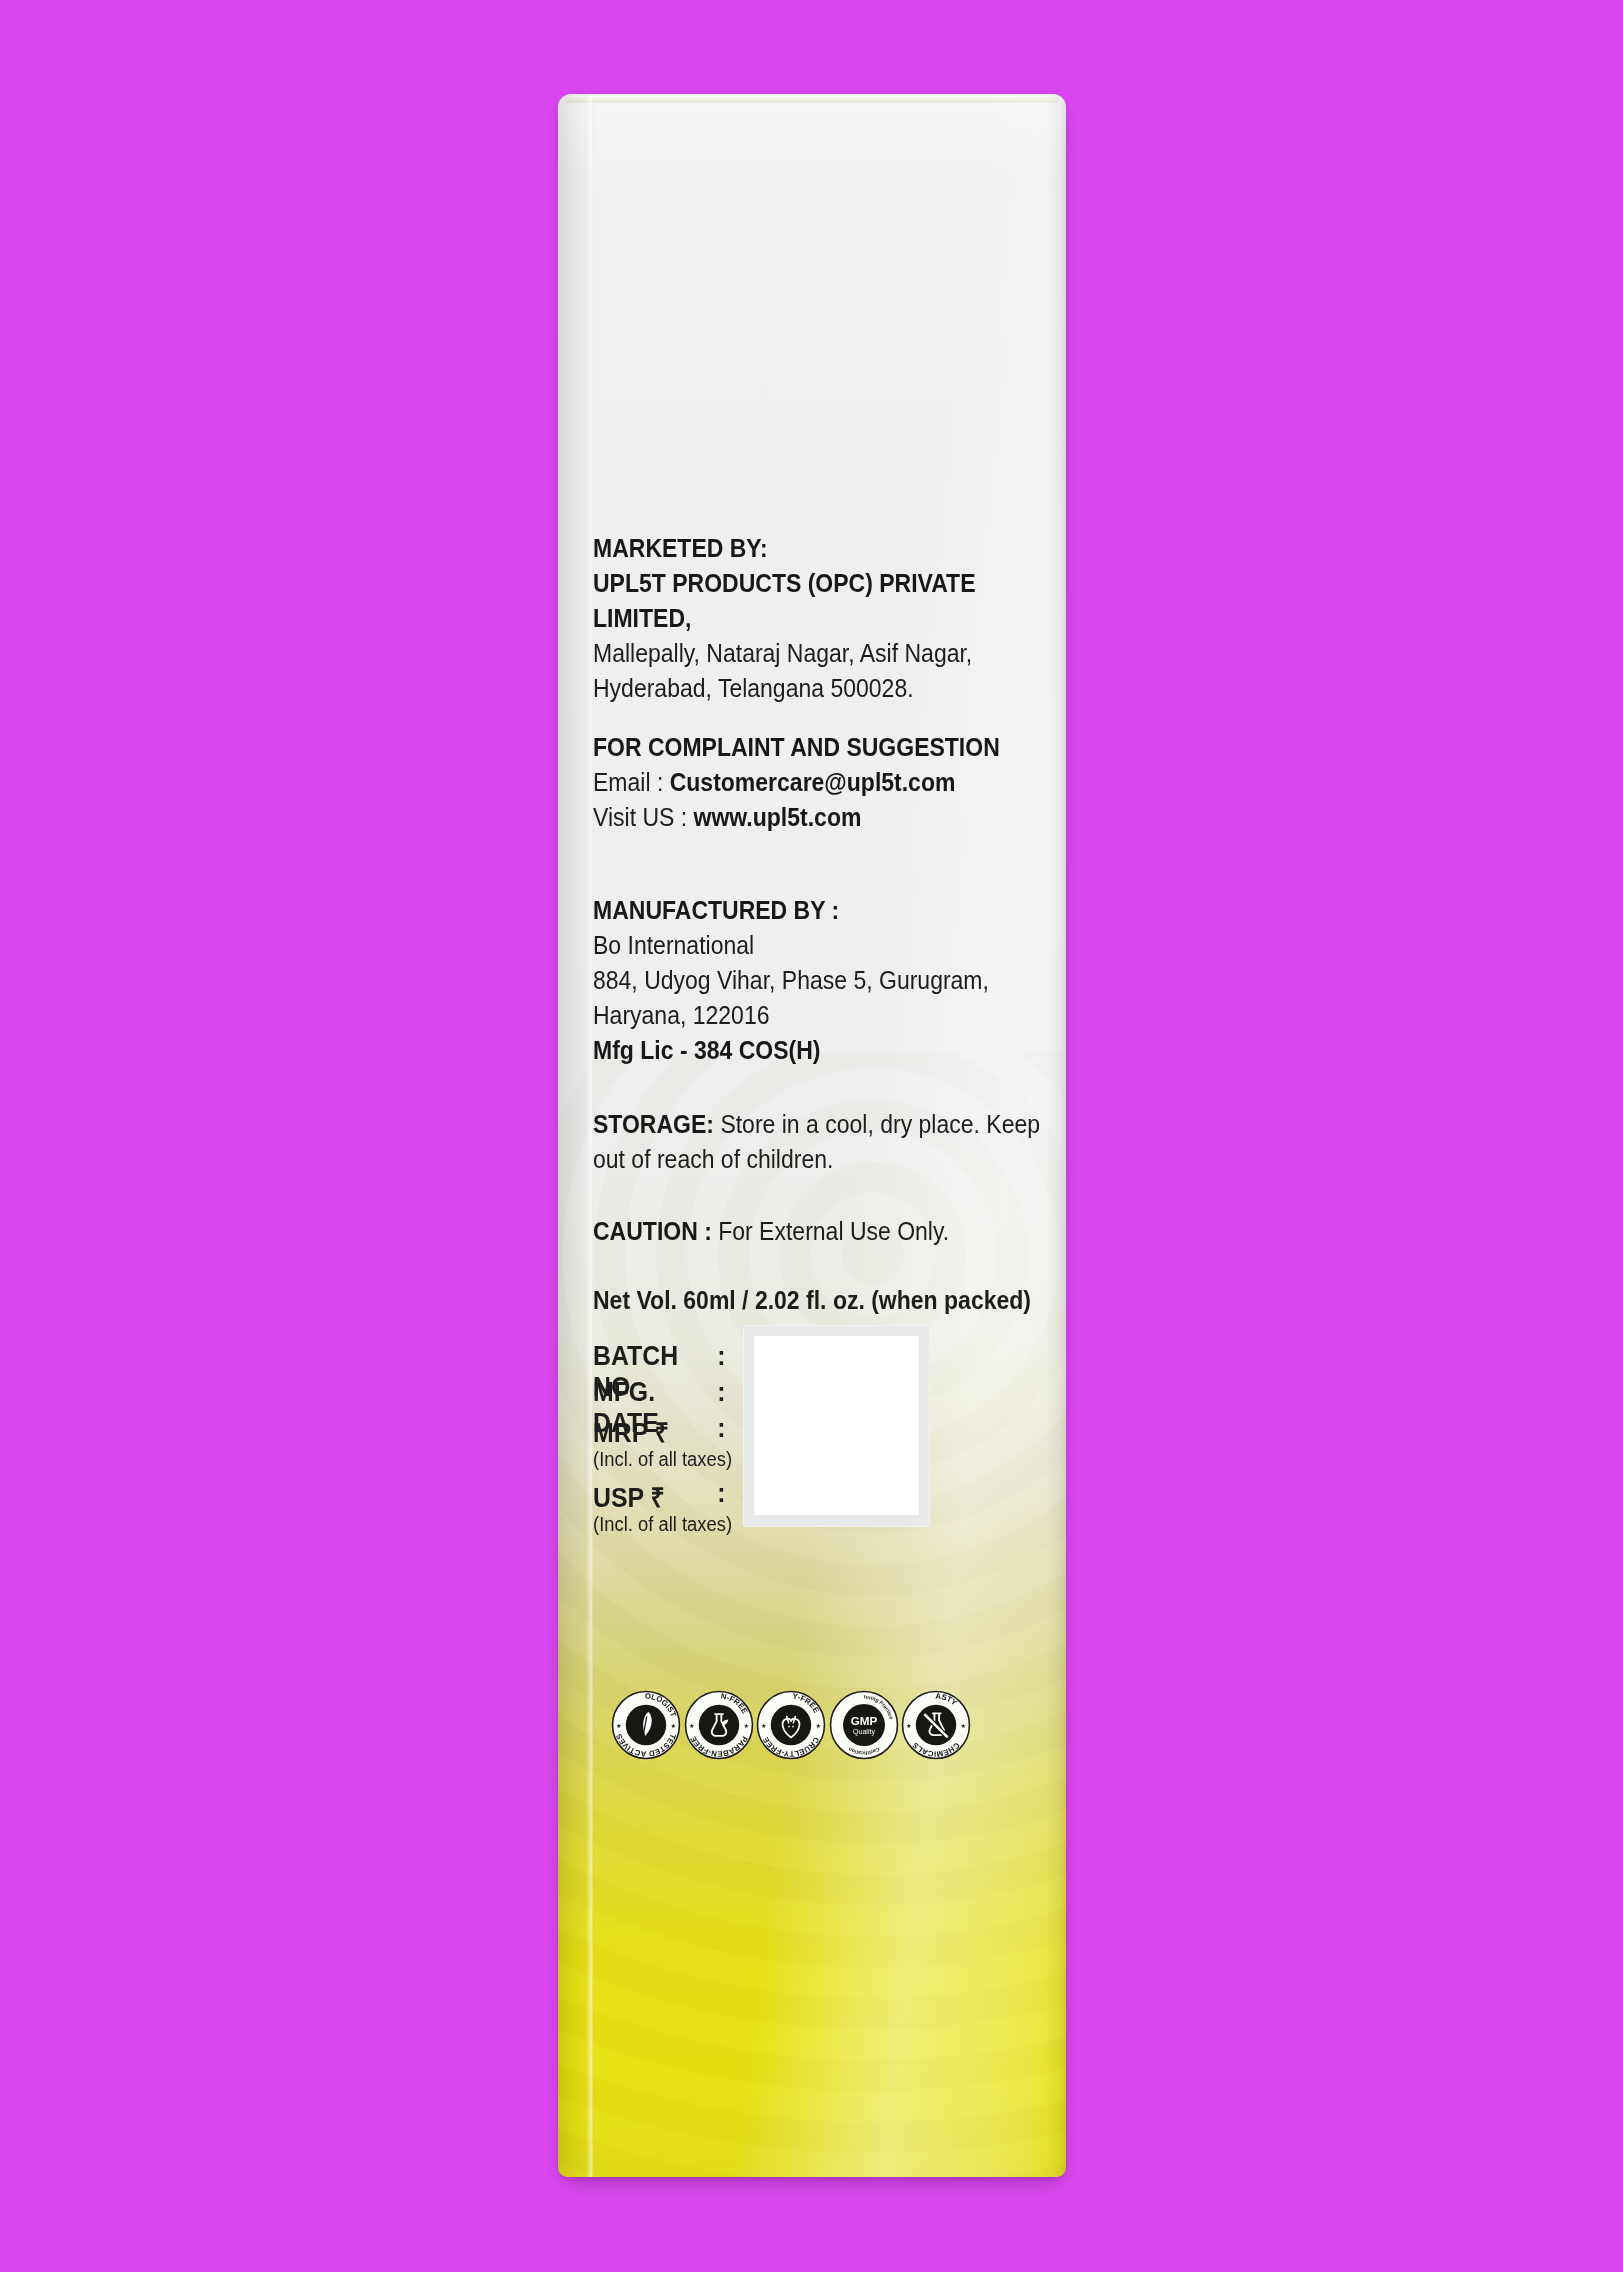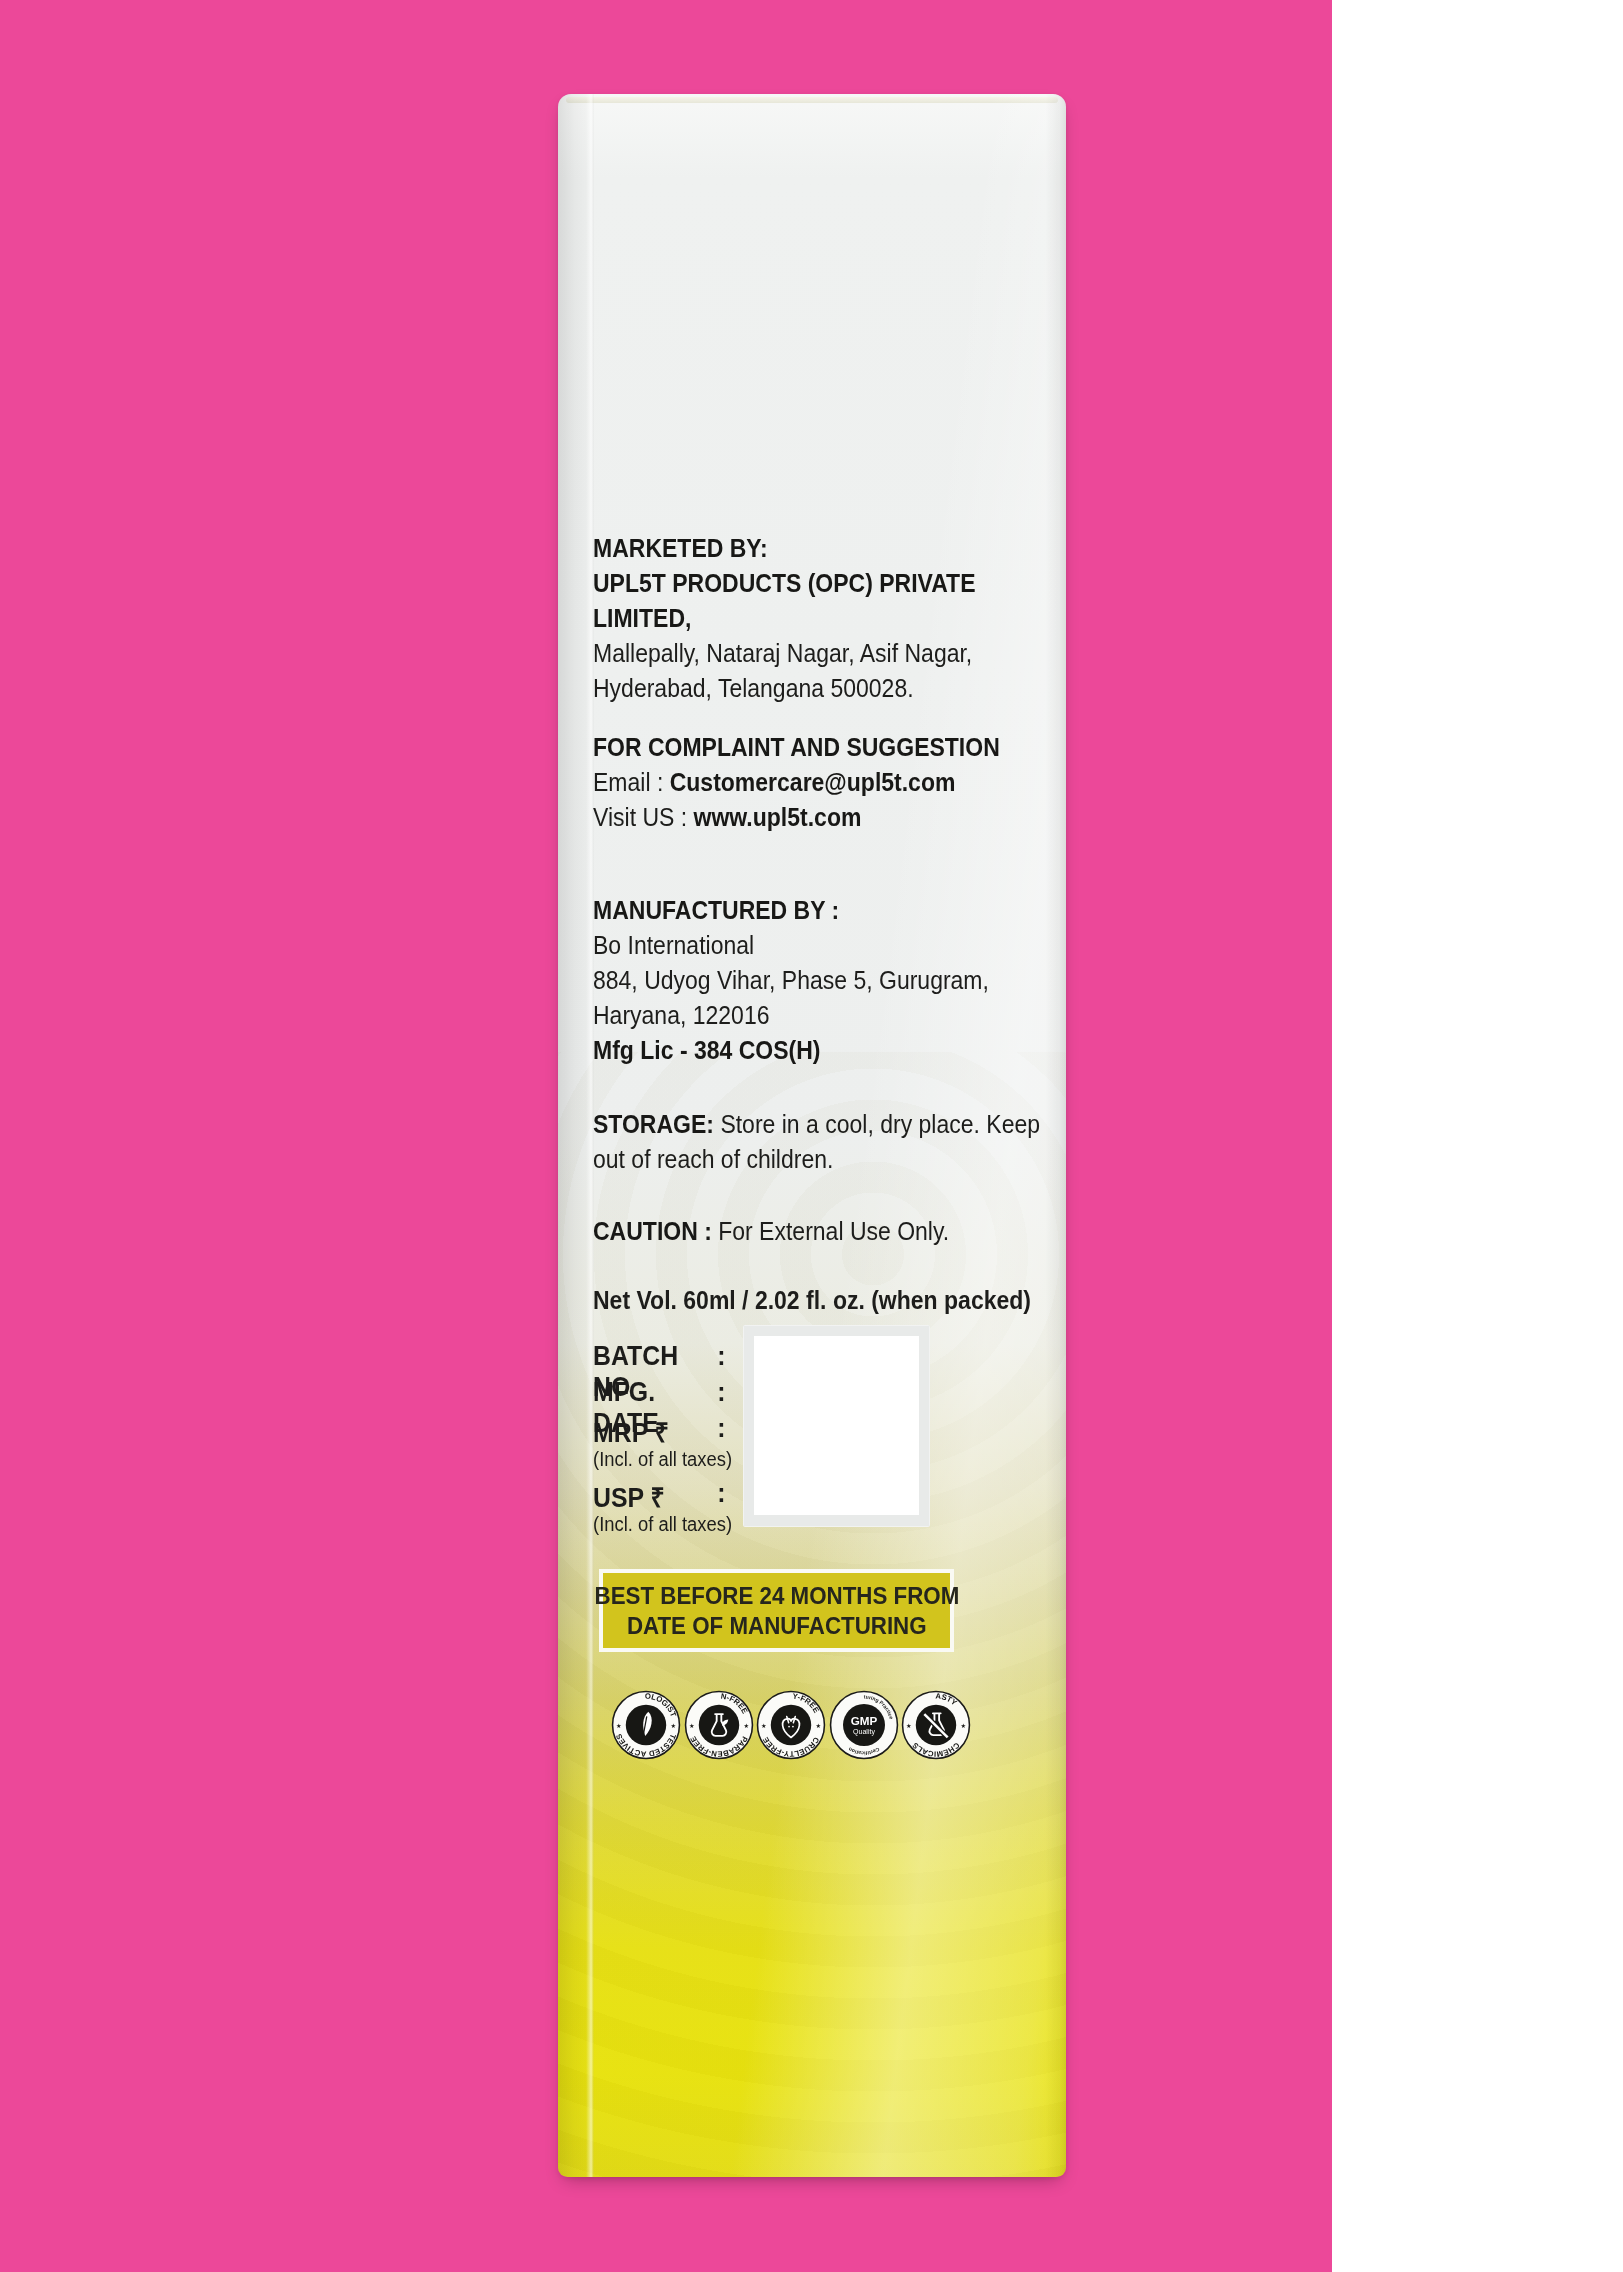--- a/index.html
+++ b/index.html
@@ -1,17 +1,17 @@
 <!DOCTYPE html>
 <html style="font-size:13px"><head>
 <meta charset="utf-8">
 <style>
   html,body{margin:0;padding:0;}
   body{width:1623px;height:2273px;background:#ffffff;font-family:"Liberation Sans",sans-serif;color:#1d1d1b;}
-  .page{position:relative;width:1332px;height:2273px;background:#ec4899;overflow:hidden;}
+  .page{position:relative;width:1623px;height:2273px;background:#d946ef;overflow:hidden;}
 
   
   .box{
     position:absolute;left:558px;top:94px;width:508px;height:2083px;
     border-radius:13px 13px 9.7px 9.7px;
     background:
       linear-gradient(180deg,
         #f7f8f7 0%,
         #eff1f0 4%,
         #edefee 50%,
@@ -139,26 +139,20 @@
         <span class="lbl">USP ₹</span>
         <span class="col">:</span>
       </div>
       <div class="bnote">(Incl. of all taxes)</div>
     </div>
 
     <div class="batch-frame">
       <div class="batch-inner"></div>
     </div>
 
-    <div class="banner">
-      <div class="banner-inner">
-        <div>BEST BEFORE 24 MONTHS FROM</div>
-        <div>DATE OF MANUFACTURING</div>
-      </div>
-    </div>
 
     <div class="badge" style="left:53px;top:1596px;">
       <svg viewBox="0 0 90 90">
         <defs>
             <path id="bc0" d="M45,11 a34,34 0 1,1 -0.02,0 z"></path>
           </defs>
         <circle cx="45" cy="45" r="43" fill="#fbfbf8" stroke="#1b1b19" stroke-width="2"></circle>
         <circle cx="45" cy="45" r="26" fill="#171714"></circle>
         <text class="ring-text" font-size="10"><textPath href="#bc0" startOffset="0%" text-anchor="middle">DERMATOLOGIST</textPath></text>
         <text class="ring-text" font-size="10"><textPath href="#bc0" startOffset="50%" text-anchor="middle">TESTED ACTIVES</textPath></text>

